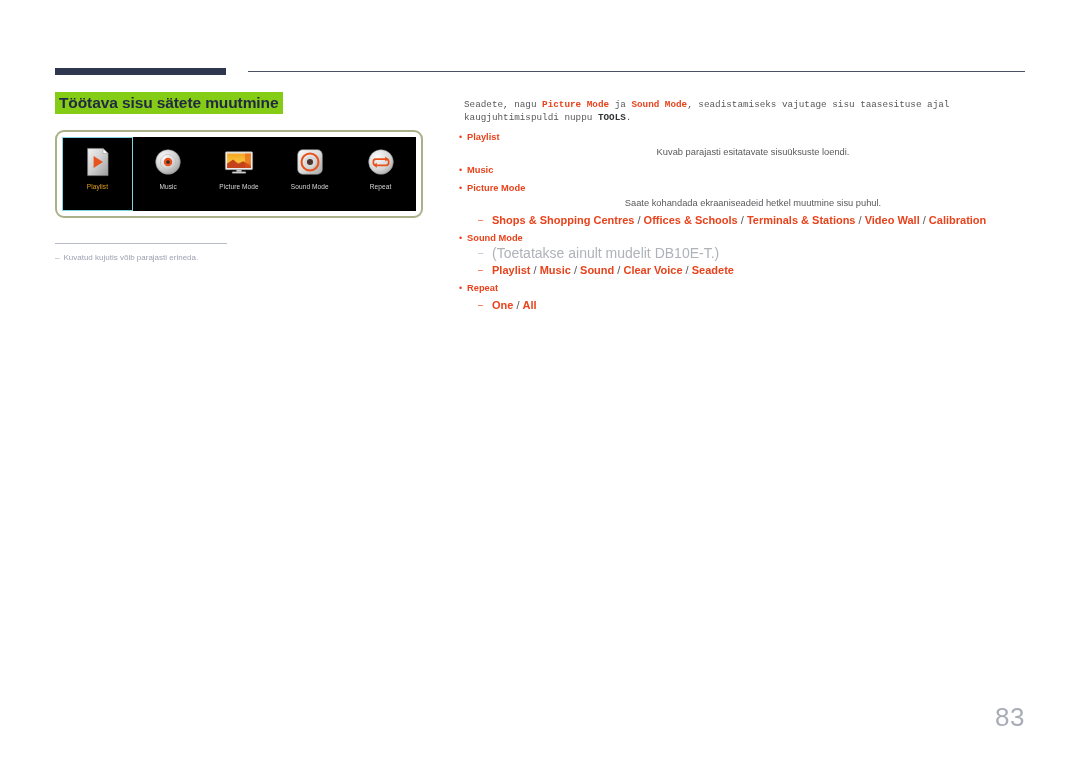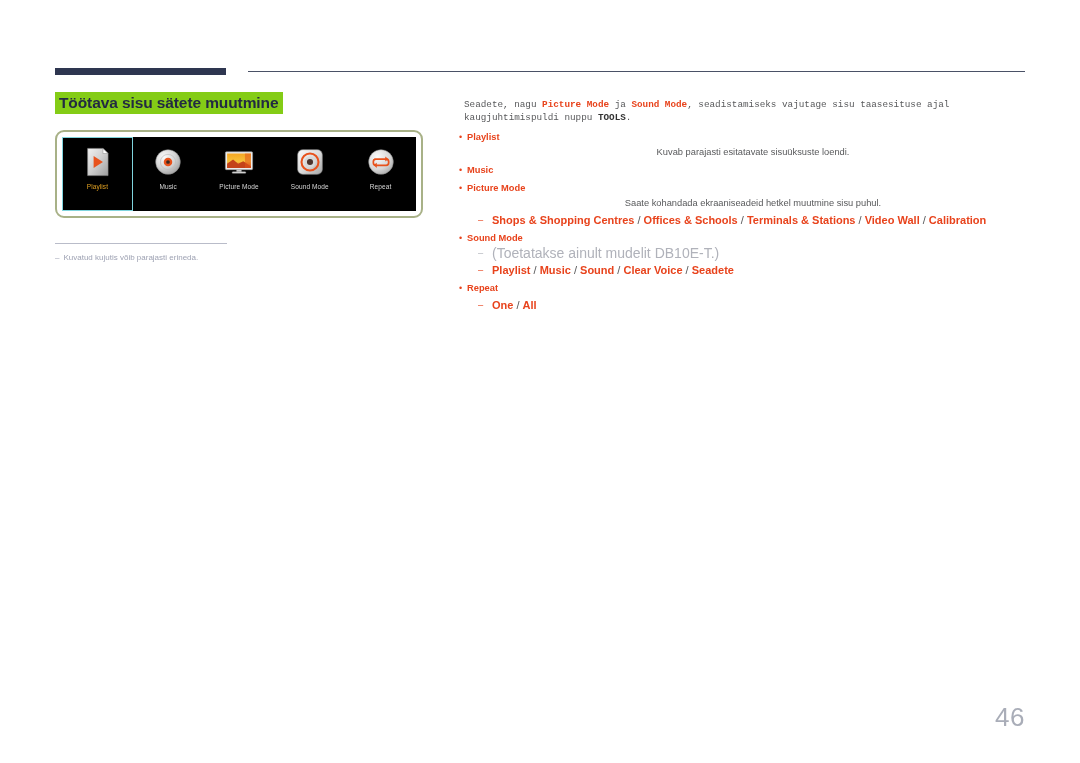--- a/index.html
+++ b/index.html
@@ -397,13 +397,13 @@
       <span class="bullet-head">Repeat</span>
     </div>
     <div class="sub-row">
       <span class="sub-dash">‒</span>
       <span class="sub-text"><span>One</span><span class="sep"> / </span><span>All</span></span>
     </div>
   </div>
 
 </div>
 
-<div class="page-number">46</div>
+<div class="page-number">83</div>
 
 </body></html>

